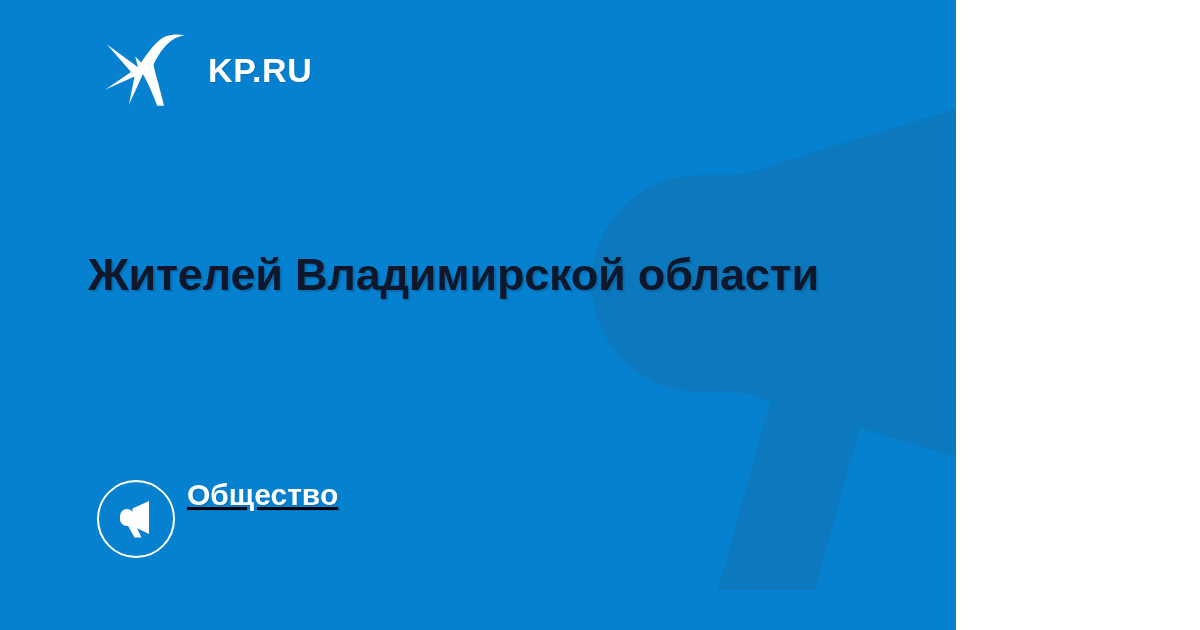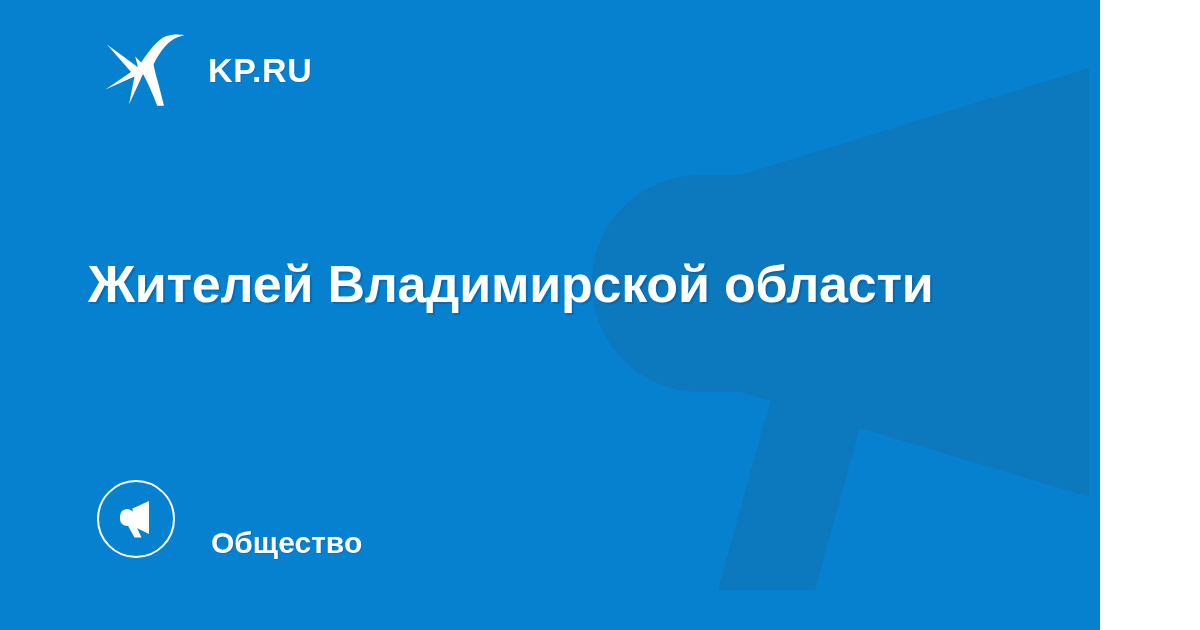--- a/index.html
+++ b/index.html
@@ -4,21 +4,21 @@
 <title>KP.RU social card</title>
 <style>
   html, body {
     margin: 0;
     padding: 0;
     background: #ffffff;
   }
 
   #card {
     position: relative;
-    width: 1100px;
+    width: 956px;
     height: 630px;
     overflow: hidden;
     background: #0681d0;
     font-family: "Liberation Sans", "DejaVu Sans", sans-serif;
     -webkit-font-smoothing: antialiased;
   }
 
   
   #watermark {
     position: absolute;
@@ -53,41 +53,42 @@
     text-shadow: 1px 1px 0 rgba(0,0,0,0.10);
   }
 
   
   #headline {
     position: absolute;
     left: 88px;
     top: 218px;
     width: 960px;
     z-index: 4;
-    color: #ffffff;
-    font-size: 52px;
+    color: #0f172a;
+    font-size: 45px;
     font-weight: 700;
     line-height: 1.22;
     letter-spacing: -0.2px;
     text-shadow: 2px 2px 1px rgba(0, 40, 80, 0.22);
   }
   #headline .line {
     display: block;
     white-space: nowrap;
   }
 
   
   #category {
     position: absolute;
     left: 97px;
     top: 480px;
     display: flex;
-    align-items: flex-end;
-    gap: 36px;
+    align-items: flex-start;
+    gap: 12px;
     z-index: 4;
+    text-decoration: underline;
   }
   #category-circle {
     width: 78px;
     height: 78px;
     border: 2px solid #ffffff;
     border-radius: 50%;
     display: flex;
     align-items: center;
     justify-content: center;
     flex: 0 0 auto;

